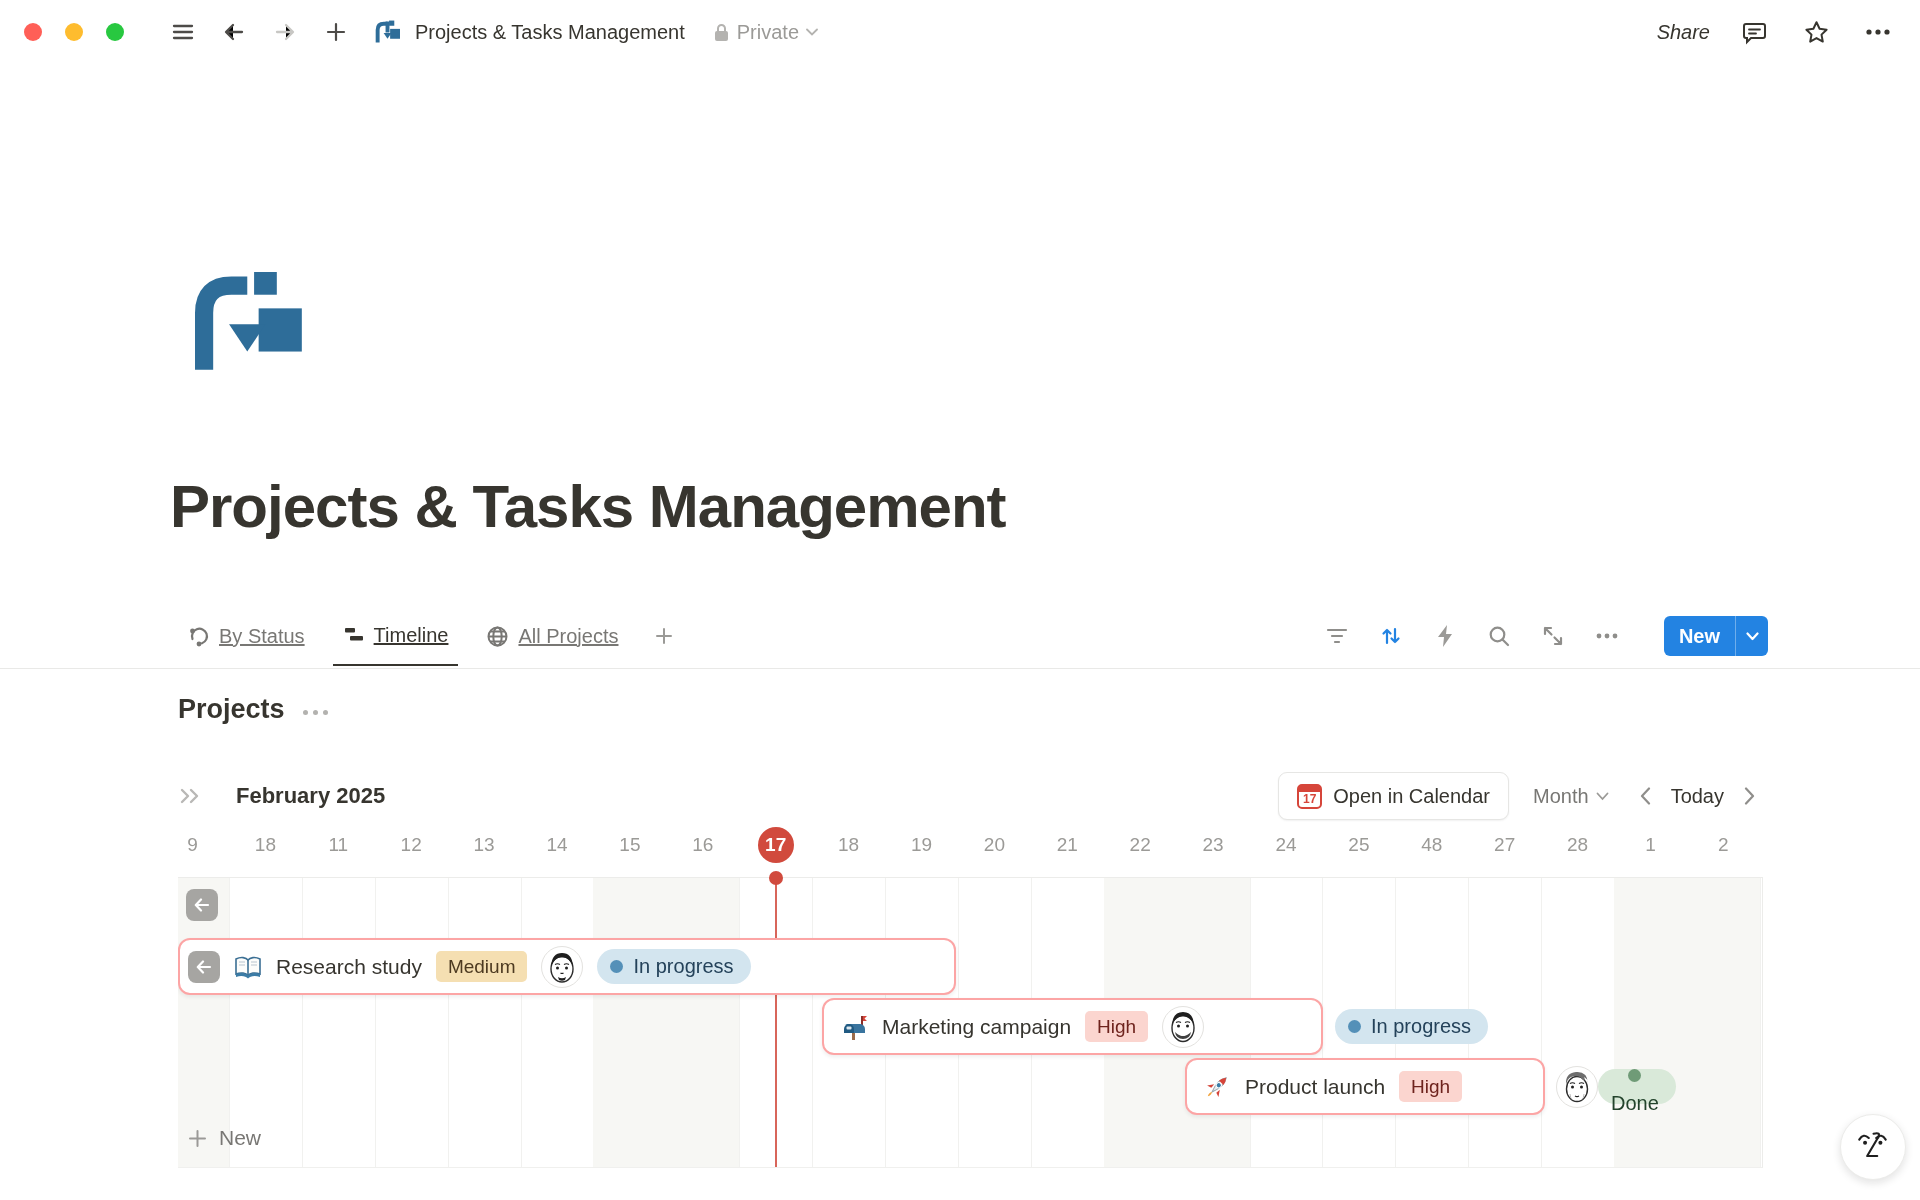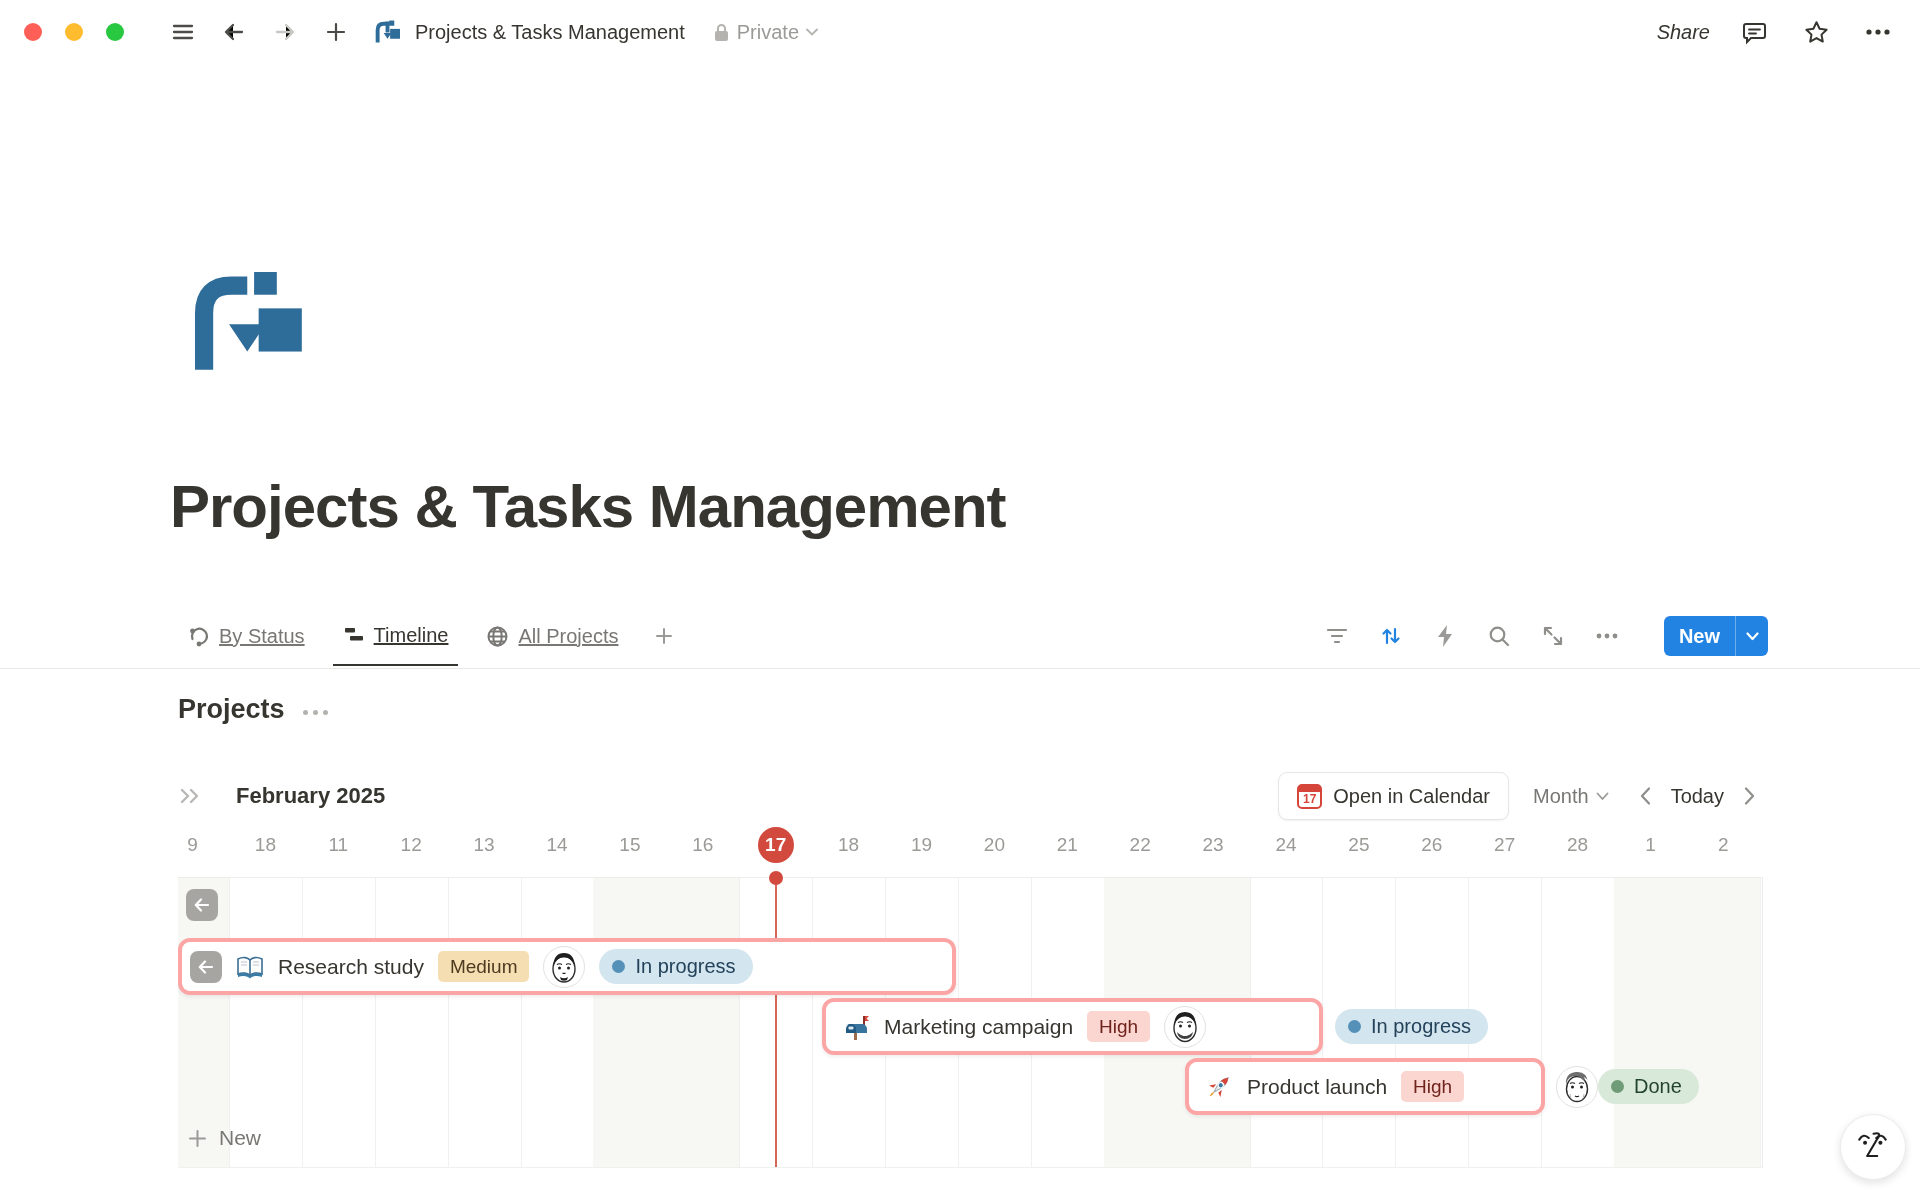--- a/index.html
+++ b/index.html
@@ -71,37 +71,37 @@
   .col{position:absolute;top:0;bottom:0;border-right:1px solid var(--grid-line);z-index:0;}
   .col.weekend{background:var(--weekend-bg);}
   .today-line{position:absolute;top:0;bottom:0;width:1.5px;background:var(--today-red);opacity:.85;z-index:1;}
   .today-dot{position:absolute;left:769px;top:871px;width:14px;height:14px;border-radius:50%;
              background:var(--today-red);z-index:5;}
 
   .mini-left-btn{width:32px;height:32px;border-radius:8px;background:#a6a5a2;display:flex;
                  align-items:center;justify-content:center;flex:none;cursor:default;}
   .row1-btn{position:absolute;left:8px;top:11px;z-index:3;}
 
-  .bar{position:absolute;height:57px;background:#fff;border:4px solid #fca5a5;border-radius:12px;
+  .bar{position:absolute;height:57px;background:#fff;border:2px solid #fca5a5;border-radius:12px;
        box-shadow:0 2px 4px rgba(15,15,15,.07);box-sizing:border-box;display:flex;align-items:center;
        gap:14px;z-index:3;cursor:default;}
   .bar-name{font-size:21px;font-weight:500;white-space:nowrap;}
   .bar-emoji{width:28px;height:28px;flex:none;}
 
   .tag{height:31px;display:flex;align-items:center;padding:0 12px;border-radius:5px;
        font-size:19px;font-weight:500;white-space:nowrap;}
   .tag.yellow{background:var(--tag-yellow-bg);color:var(--tag-yellow-text);}
   .tag.red{background:var(--tag-red-bg);color:var(--tag-red-text);}
 
   .pill{height:35px;display:flex;align-items:center;gap:10px;padding:0 17px 0 13px;border-radius:18px;
         font-size:20px;white-space:nowrap;}
   .pill .pdot{width:13px;height:13px;border-radius:50%;flex:none;}
   .pill.blue{background:var(--pill-blue-bg);color:var(--pill-blue-text);}
   .pill.blue .pdot{background:var(--pill-blue-dot);}
-  .pill.green{background:var(--pill-green-bg);color:var(--pill-green-text);}
+  .pill.green{background:var(--pill-green-bg);color:var(--pill-green-text);flex-direction:column;}
   .pill.green .pdot{background:var(--pill-green-dot);}
 
   .avatar{width:40px;height:40px;border-radius:50%;background:#fff;border:1px solid #e3e2df;
           overflow:hidden;flex:none;}
   .float-el{position:absolute;z-index:3;display:flex;align-items:center;}
 
   .new-row{position:absolute;left:10px;top:248px;display:flex;align-items:center;gap:12px;
            color:#787774;font-size:21px;z-index:3;cursor:default;}
 
   
@@ -339,21 +339,21 @@
       <div class="date-label" style="left: 524.8px;">16</div>
       <div class="date-label today" style="left: 597.7px;">17</div>
       <div class="date-label" style="left: 670.6px;">18</div>
       <div class="date-label" style="left: 743.5px;">19</div>
       <div class="date-label" style="left: 816.4px;">20</div>
       <div class="date-label" style="left: 889.3px;">21</div>
       <div class="date-label" style="left: 962.2px;">22</div>
       <div class="date-label" style="left: 1035.1px;">23</div>
       <div class="date-label" style="left: 1108px;">24</div>
       <div class="date-label" style="left: 1180.9px;">25</div>
-      <div class="date-label" style="left: 1253.8px;">26</div>
+      <div class="date-label" style="left: 1253.8px;">48</div>
       <div class="date-label" style="left: 1326.7px;">27</div>
       <div class="date-label" style="left: 1399.6px;">28</div>
       <div class="date-label" style="left: 1472.5px;">1</div>
       <div class="date-label" style="left: 1545.4px;">2</div>
     </div>
   <span class="today-dot"></span>
 
   <div class="grid">
     <div id="cols">
         <div class="col weekend" style="left: -21.95px; width: 72.9px;"></div>

